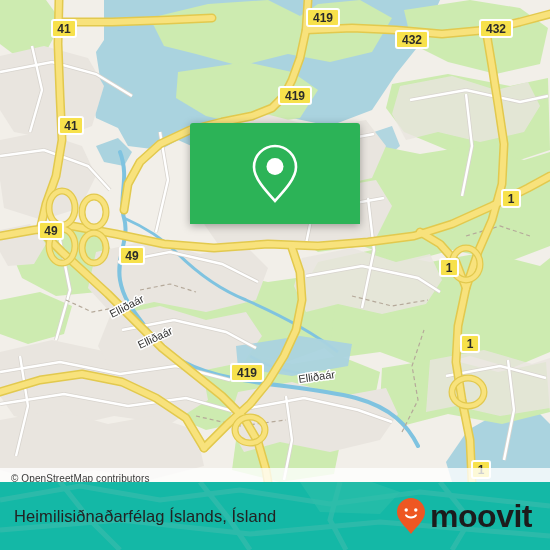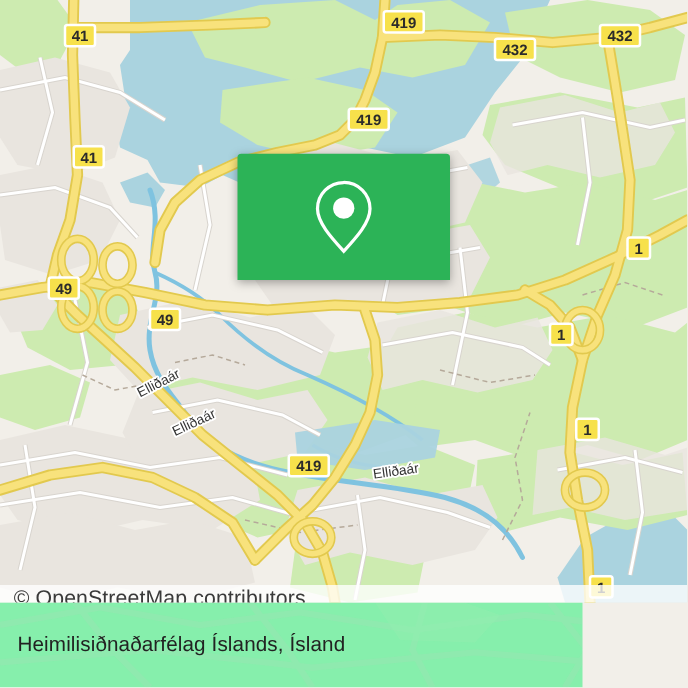--- a/index.html
+++ b/index.html
@@ -13,21 +13,21 @@
   
   .map{position:absolute;left:0;top:0;width:550px;height:482px;overflow:hidden;background:#f2efe9;}
   .map svg{position:absolute;left:0;top:0;}
 
   
   .attrib{
     position:absolute;left:0;top:468px;width:550px;height:21px;
     background:rgba(255,255,255,0.78);
     display:flex;align-items:center;
     box-sizing:border-box;padding-left:11px;
-    font-size:17px;color:#3a3a3a;letter-spacing:.1px;
+    font-size:10px;color:#3a3a3a;letter-spacing:.1px;
     z-index:40;
   }
 
   
   .callout{
     position:absolute;left:190px;top:123px;width:170px;height:143px;
     z-index:30;
     filter:drop-shadow(0 2px 4px rgba(0,0,0,0.33));
   }
   .callout-top{
@@ -47,22 +47,22 @@
   .callout-tail{
     position:absolute;left:50%;bottom:-11px;transform:translateX(-50%);
     width:0;height:0;
     border-left:12px solid transparent;
     border-right:12px solid transparent;
     border-top:12px solid #fdfdfd;
   }
 
   
   .footer{
-    position:absolute;left:0;top:482px;width:466px;height:68px;
-    background:#86efac;overflow:hidden;
+    position:absolute;left:0;top:482px;width:550px;height:68px;
+    background:#14b8a6;overflow:hidden;
   }
   .footer-wm{position:absolute;left:0;top:-482px;opacity:0.13;}
   .footer-inner{
     position:relative;width:550px;height:68px;
     display:flex;align-items:center;justify-content:space-between;
     box-sizing:border-box;padding:0 18px 0 14px;
   }
   .footer-title{
     font-size:16.5px;color:#222;letter-spacing:.1px;white-space:nowrap;
   }
@@ -364,17 +364,18 @@
     </svg>
     <div class="footer-inner">
       <div class="footer-title">Heimilisiðnaðarfélag Íslands, Ísland</div>
       <div class="brand">
         <svg width="30" height="38" viewBox="0 0 30 38">
           <path d="M15,1 C7.3,1 1,7.3 1,15 C1,23 9,29 15,37 C21,29 29,23 29,15 C29,7.3 22.7,1 15,1 Z" fill="#ee5722"></path>
           <circle cx="10.2" cy="13" r="1.7" fill="#ffffff"></circle>
           <circle cx="19.8" cy="13" r="1.7" fill="#ffffff"></circle>
           <path d="M10,18.2 C12,21.2 18,21.2 20,18.2" stroke="#ffffff" stroke-width="1.9" fill="none" stroke-linecap="round"></path>
         </svg>
+        <span class="brand-word">moovit</span>
       </div>
     </div>
   </div>
 
 </div>
 
 </body></html>

